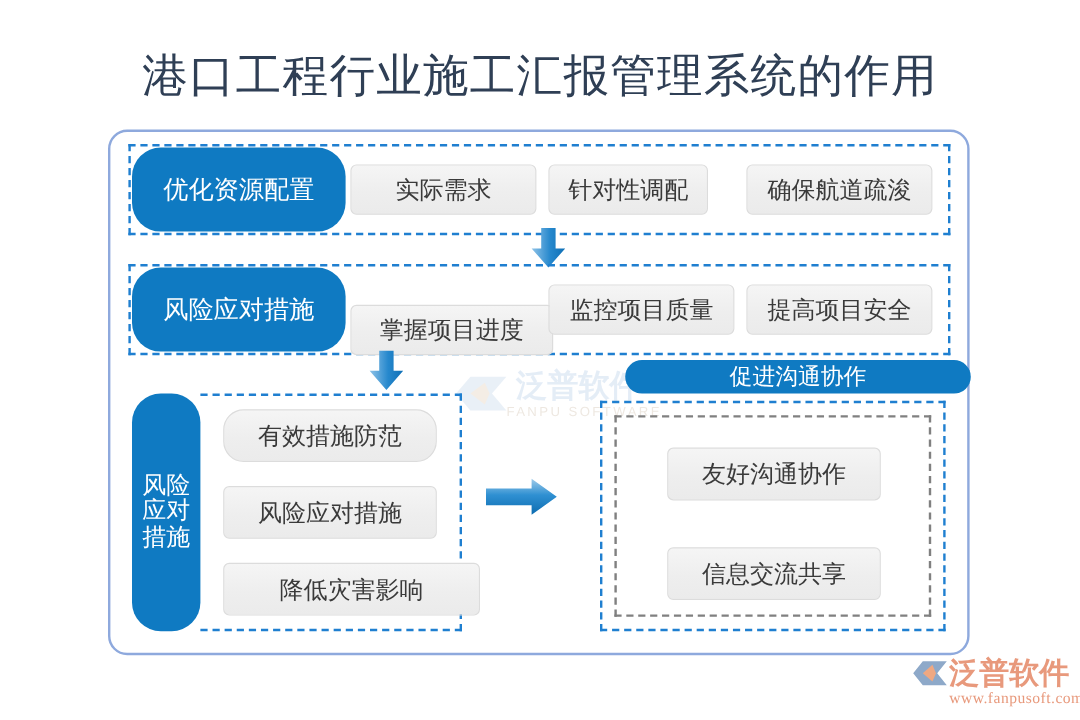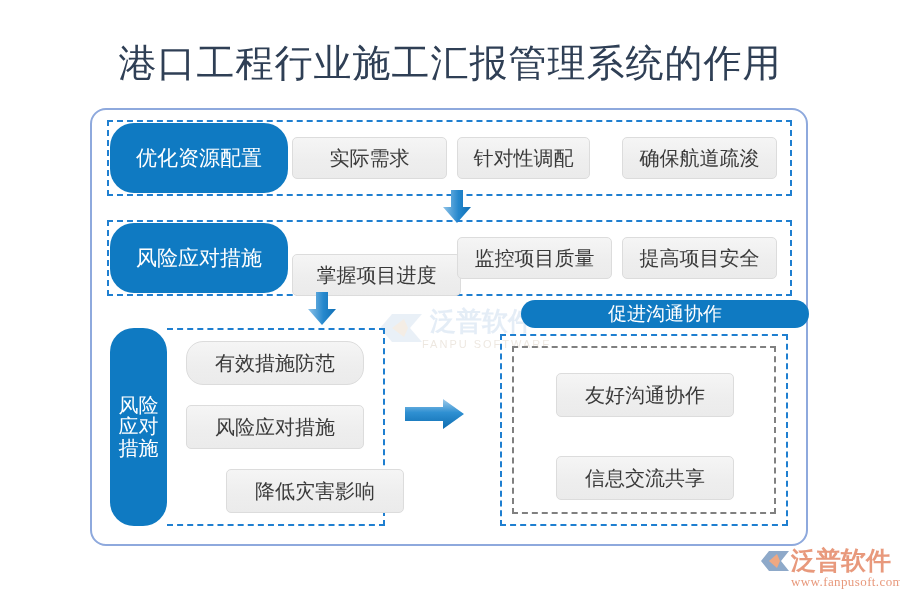--- a/index.html
+++ b/index.html
@@ -144,21 +144,21 @@
   #chip-r1-0 { left: 292px; top: 137px; width: 155px; height: 42px; text-align: right; }
   #chip-r1-1 { left: 457px; top: 137px; width: 133px; height: 42px; }
   #chip-r1-2 { left: 622px; top: 137px; width: 155px; height: 42px; }
   
   #chip-r2-0 { left: 292px; top: 237px; width: 169px; height: 42px; margin-top: 17px; }
   #chip-r2-1 { left: 457px; top: 237px; width: 155px; height: 42px; }
   #chip-r2-2 { left: 622px; top: 237px; width: 155px; height: 42px; }
   
   #chip-r3-0 { left: 186px; top: 341px; width: 178px; height: 44px; border-radius: 17px; }
   #chip-r3-1 { left: 186px; top: 405px; width: 178px; height: 44px; }
-  #chip-r3-2 { left: 186px; top: 469px; width: 178px; height: 44px; margin-left: 40px; }
+  #chip-r3-2 { left: 186px; top: 469px; width: 214px; height: 44px; }
   
   #chip-r4-0 { left: 556px; top: 373px; width: 178px; height: 44px; }
   #chip-r4-1 { left: 556px; top: 442px; width: 178px; height: 44px; margin-top: 14px; }
 
   
   #risk-dash {
     position: absolute;
     left: 167px; top: 328px; width: 218px; height: 198px;
     border: 2px dashed #1f7fd0;
     border-left: none;

